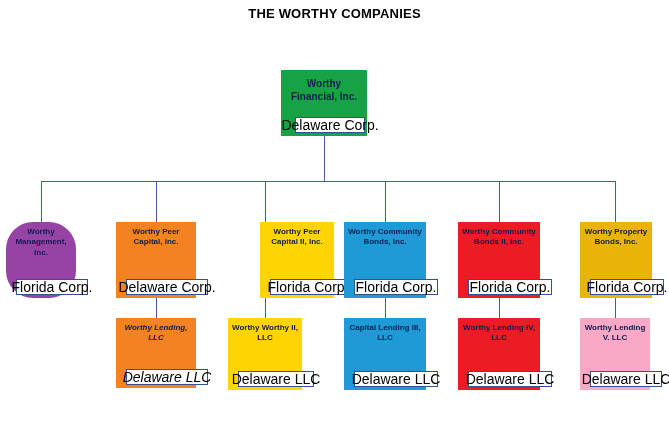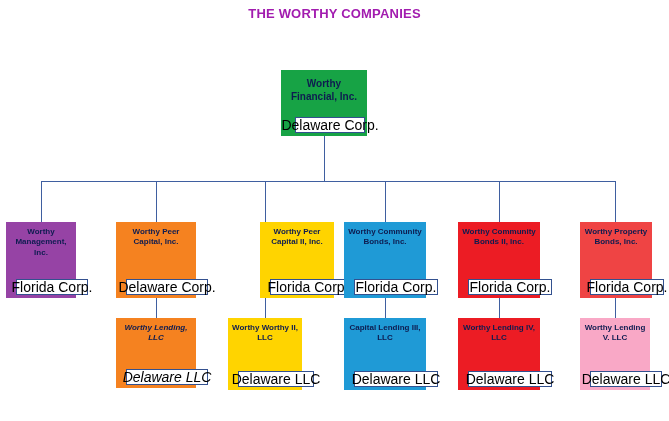--- a/index.html
+++ b/index.html
@@ -68,21 +68,21 @@
 
   .drop   { top: 181px; height: 41px; }
   .drop-1 { left: 41px; }
   .drop-2 { left: 156px; }
   .drop-3 { left: 265px; }
   .drop-4 { left: 385px; }
   .drop-5 { left: 499px; }
   .drop-6 { left: 615px; }
 
   
-  .box-p1 { left: 6px;   top: 222px; width: 70px; height: 76px; }
+  .box-p1 { left: 6px;   top: 222px; width: 70px; height: 76px; border-radius: 27px; }
   .box-p2 { left: 116px; top: 222px; width: 80px; height: 76px; }
   .box-p3 { left: 228px; top: 222px; width: 74px; height: 76px; }
   .box-p4 { left: 344px; top: 222px; width: 82px; height: 76px; }
   .box-p5 { left: 458px; top: 222px; width: 82px; height: 76px; }
   .box-p6 { left: 580px; top: 222px; width: 72px; height: 76px; }
 
   
   .link   { top: 298px; height: 20px; }
   .link-2 { left: 156px; }
   .link-3 { left: 265px; }
@@ -95,21 +95,21 @@
   .box-c3 { left: 228px; top: 318px; width: 74px; height: 72px; }
   .box-c4 { left: 344px; top: 318px; width: 82px; height: 72px; }
   .box-c5 { left: 458px; top: 318px; width: 82px; height: 72px; }
   .box-c6 { left: 580px; top: 318px; width: 70px; height: 72px; }
 </style>
 </head>
 <body>
 
 <div class="canvas">
 
-  <div class="chart-title" style="color: #a21caf;">THE WORTHY COMPANIES</div>
+  <div class="chart-title" style="color: #000000;">THE WORTHY COMPANIES</div>
 
   <div class="node root-box" style="background-color: rgb(23, 163, 69);">
     <div class="node-name">Worthy Financial, Inc.</div>
     <div class="label-box">Delaware Corp.</div>
   </div>
 
   <div class="line vline line-root-v" style="background-color: rgb(63, 95, 160);"></div>
   <div class="line hline line-h" style="background-color: rgb(63, 95, 160);"></div>
   <div class="line vline drop drop-1" style="background-color: rgb(63, 95, 160);"></div>
   <div class="line vline drop drop-2" style="background-color: rgb(63, 95, 160);"></div>
@@ -141,21 +141,21 @@
   <div class="node box-p4" style="background-color: rgb(31, 154, 214);">
     <div class="node-name">Worthy Community Bonds, Inc.</div>
     <div class="label-box">Florida Corp.</div>
   </div>
 
   <div class="node box-p5" style="background-color: rgb(236, 28, 36);">
     <div class="node-name">Worthy Community Bonds II, Inc.</div>
     <div class="label-box">Florida Corp.</div>
   </div>
 
-  <div class="node box-p6" style="background-color: #ef4444;">
+  <div class="node box-p6" style="background-color: #eab308;">
     <div class="node-name">Worthy Property Bonds, Inc.</div>
     <div class="label-box">Florida Corp.</div>
   </div>
 
   <div class="node box-c2" style="background-color: rgb(245, 130, 32);">
     <div class="node-name">Worthy Lending, LLC</div>
     <div class="label-box">Delaware LLC</div>
   </div>
 
   <div class="node box-c3" style="background-color: rgb(255, 212, 0);">

